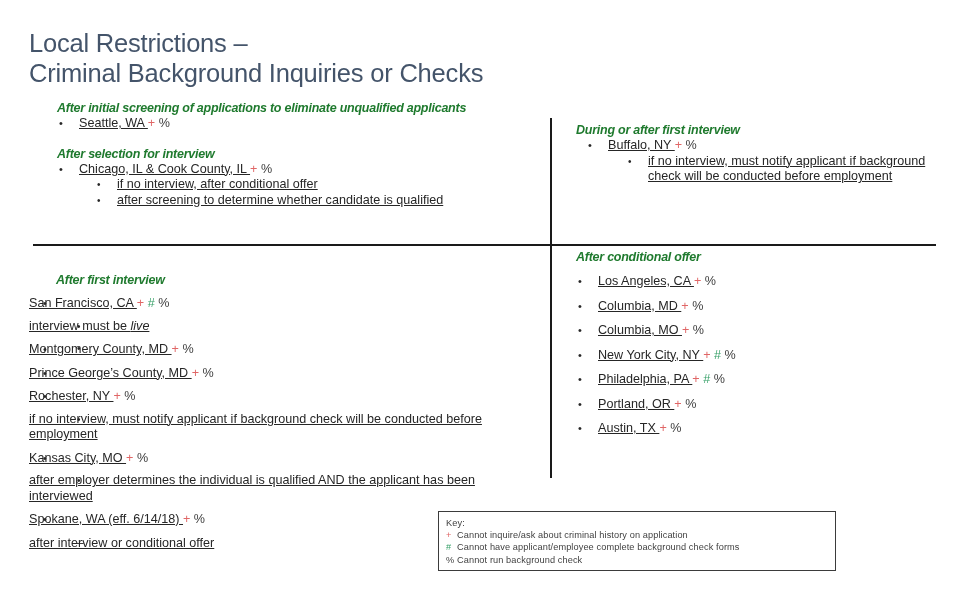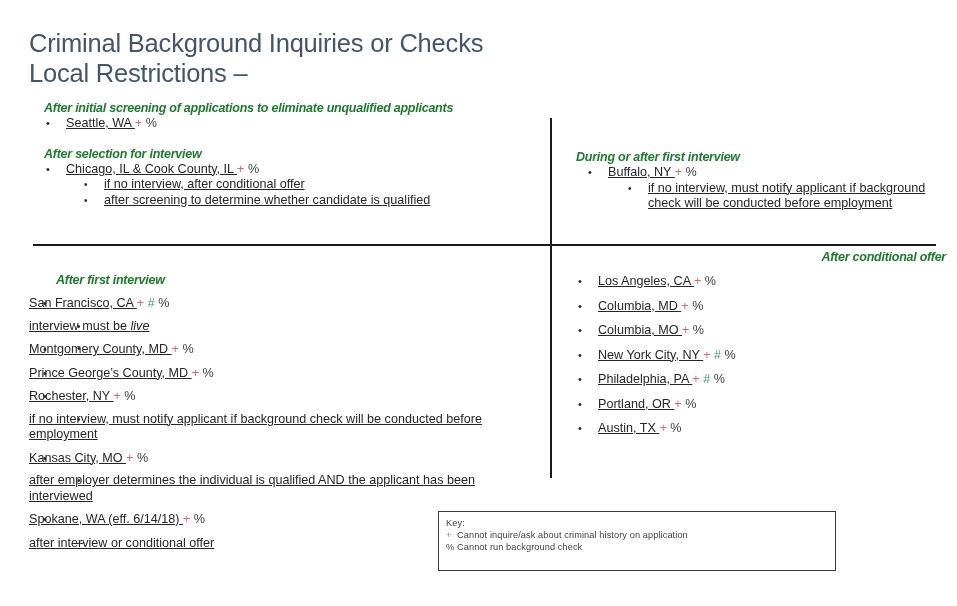--- a/index.html
+++ b/index.html
@@ -98,29 +98,29 @@
   }
   .txt { display: inline; text-decoration: underline; }
   .ital { font-style: italic; text-align: right; }
 
   
   .sym-plus { color: #e06666; }
   .sym-hash { color: #38a169; }
   .sym-pct  { color: #3f3f3f; }
 
   
-  .q-tl { position: absolute; left: 20px; top: 100px; width: 500px; }
+  .q-tl { position: absolute; left: 33px; top: 100px; width: 500px; }
   .q-tr { position: absolute; left: 576px; top: 122px; width: 368px; }
   .q-bl { position: absolute; left: 29px; top: 251px; width: 510px; margin-top: 21px; }
   .q-br { position: absolute; left: 566px; top: 249px; width: 380px; }
 
   .q-tl .sec-head { padding-left: 24px; }
   .q-bl .sec-head { padding-left: 27px; }
-  .q-br .sec-head { padding-left: 10px; text-align: right; }
-  .q-tr .sec-head { padding-left: 0px; margin-top: 27px; }
+  .q-br .sec-head { padding-left: 10px; }
+  .q-tr .sec-head { padding-left: 0px; }
 
   .q-tl .b1 { padding-left: 46px; }
   .q-tl .b1 > .bullet { left: 26px; }
   .q-tl .b2 { padding-left: 84px; }
   .q-tl .b2 > .bullet { left: 64px; }
 
   .q-tr .b1 { padding-left: 32px; }
   .q-tr .b1 > .bullet { left: 12px; }
   .q-tr .b2 { padding-left: 72px; }
   .q-tr .b2 > .bullet { left: 52px; }
@@ -175,22 +175,22 @@
     display: inline-block;
     width: 11px;
   }
 </style>
 </head>
 <body>
 
 <div class="slide">
 
   <div class="title-block">
+    <div class="title-line">Local Restrictions –</div>
     <div class="title-line">Criminal Background Inquiries or Checks</div>
-    <div class="title-line">Local Restrictions –</div>
   </div>
 
   <div class="rule-h"></div>
   <div class="rule-v"></div>
 
   <div class="q-tl">
     <div class="sec-head">After initial screening of applications to eliminate unqualified applicants</div>
     <ul class="lvl" id="tl-a">
         <li class="item b1"><span class="bullet">•</span><span class="txt">Seattle, WA </span><span class="sym-plus">+</span><span class="sym-pct"> %</span></li>
       </ul>
@@ -237,17 +237,18 @@
         <li class="item b1"><span class="bullet">•</span><span class="txt">Philadelphia,  PA </span><span class="sym-plus">+</span><span class="sym-hash"> #</span><span class="sym-pct"> %</span></li>
         <li class="item b1"><span class="bullet">•</span><span class="txt">Portland, OR </span><span class="sym-plus">+</span><span class="sym-pct"> %</span></li>
         <li class="item b1"><span class="bullet">•</span><span class="txt">Austin, TX </span><span class="sym-plus">+</span><span class="sym-pct"> %</span></li>
       </ul>
   </div>
 
   <div class="key-box">
     <div class="key-line">Key:</div>
     <div id="key-entries">
         <div class="key-line"><span class="key-sym sym-plus">+</span><span>Cannot inquire/ask  about  criminal  history  on  application</span></div>
+        <div class="key-line"><span class="key-sym sym-hash">#</span><span>Cannot have applicant/employee  complete  background  check  forms</span></div>
         <div class="key-line"><span class="key-sym sym-pct">%</span><span>Cannot run background  check</span></div>
       </div>
   </div>
 
 </div>
 
 </body></html>

